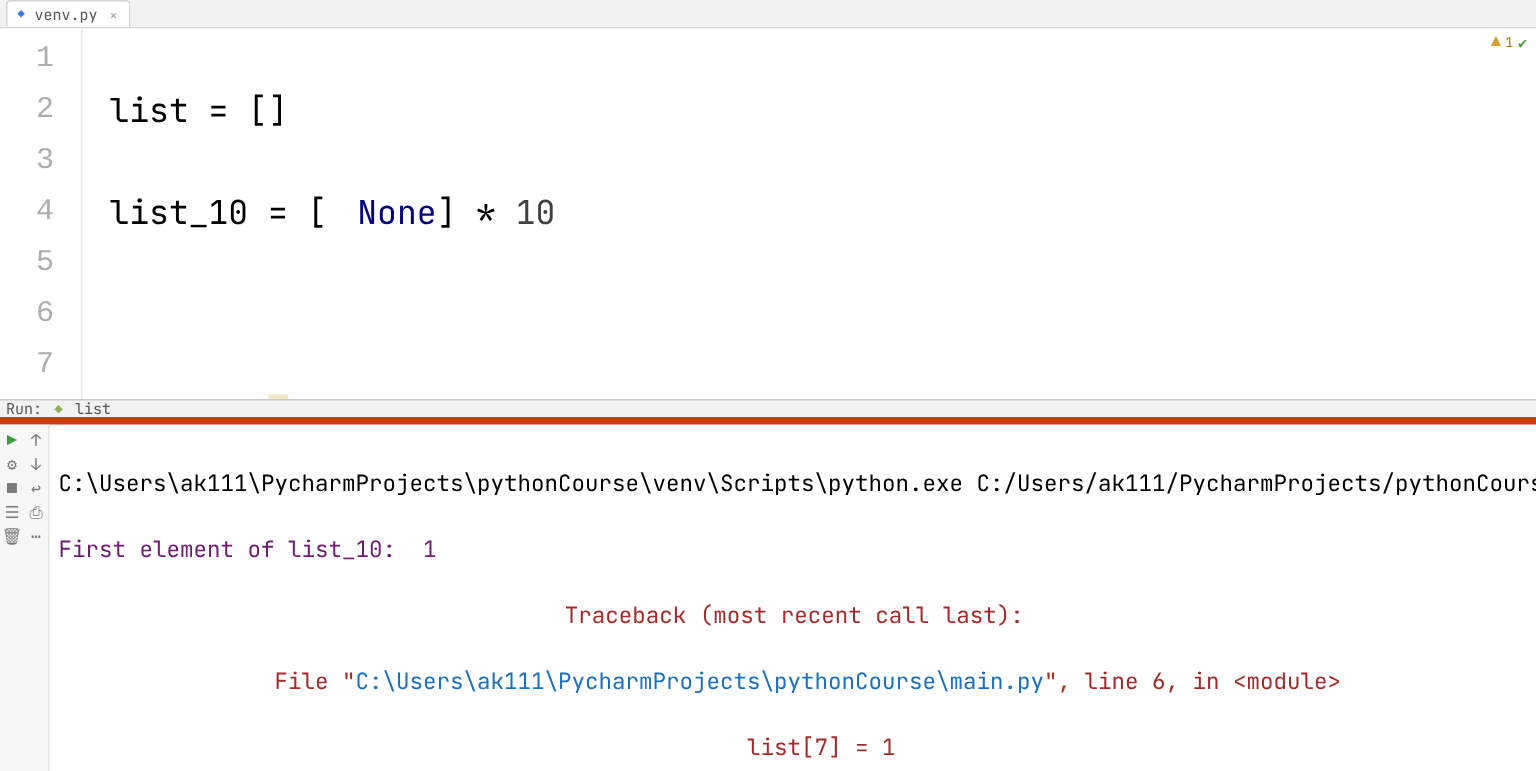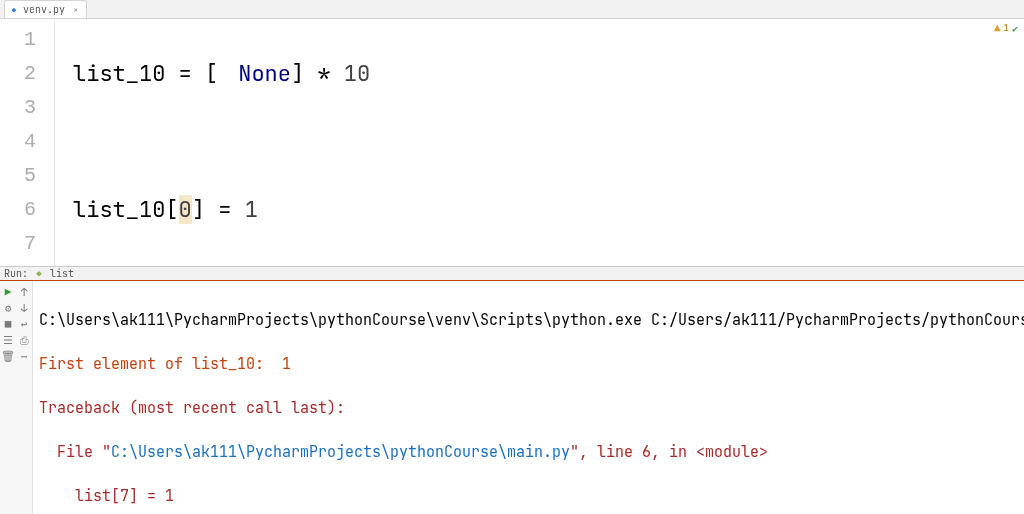--- a/index.html
+++ b/index.html
@@ -79,21 +79,21 @@
       font-size: 9px;
       color: #b07a00;
     }
     .warn-tri { color: #d8a030; font-size: 11px; }
     .warn-chk { color: #4b9b4b; font-size: 10px; }
     
     .run-header {
       height: 17px;
       background: #f2f2f2;
       border-top: 1px solid #c9c9c9;
-      border-bottom: 1px solid #c2410c;
+      border-bottom: 5px solid #c2410c;
       display: flex; align-items: center;
       font-size: 10px;
       padding-left: 4px;
       gap: 6px;
       color: #555;
     }
     .run-header .py-icon { color: #8cb35a; font-size: 9px; }
     .run-body {
       display: flex; flex: 1 1 auto;
       overflow: hidden;
@@ -114,22 +114,22 @@
     .console {
       padding: 6px 4px 4px 6px;
       font-size: 15px;
       line-height: 22px;
       font-family: "JetBrains Mono","Consolas","Courier New",monospace;
       white-space: pre;
       color: #000000;
       overflow: hidden;
     }
     .c-exe   { color: #000000; }
-    .c-out   { color: #c2410c; }
-    .c-err   { color: #a52a2a; }
+    .c-out   { color: #701a75; }
+    .c-err   { color: #a52a2a; text-align: center; }
     .c-link  { color: #1a6fbf; }
   </style>
 </head>
 <body>
 
 <div class="container">
 
   <div class="tab-strip">
     <div class="file-tab">
       <span class="py-icon">◆</span>
@@ -147,20 +147,21 @@
     <div class="gutter">
       <div>1</div>
       <div>2</div>
       <div>3</div>
       <div>4</div>
       <div>5</div>
       <div>6</div>
       <div>7</div>
     </div>
     <div class="code">
+<div><span class="tok-default">list = []</span></div>
 <div><span class="tok-default">list_10 = [</span><span class="tok-builtin">None</span><span class="tok-default">] * </span><span class="tok-num">10</span></div>
 <div>&nbsp;</div>
 <div><span class="tok-default">list_10[</span><span class="tok-num hl-idx">0</span><span class="tok-default">] = </span><span class="tok-num">1</span></div>
 
 
 
     </div>
   </div>
 
   <div class="run-header">

